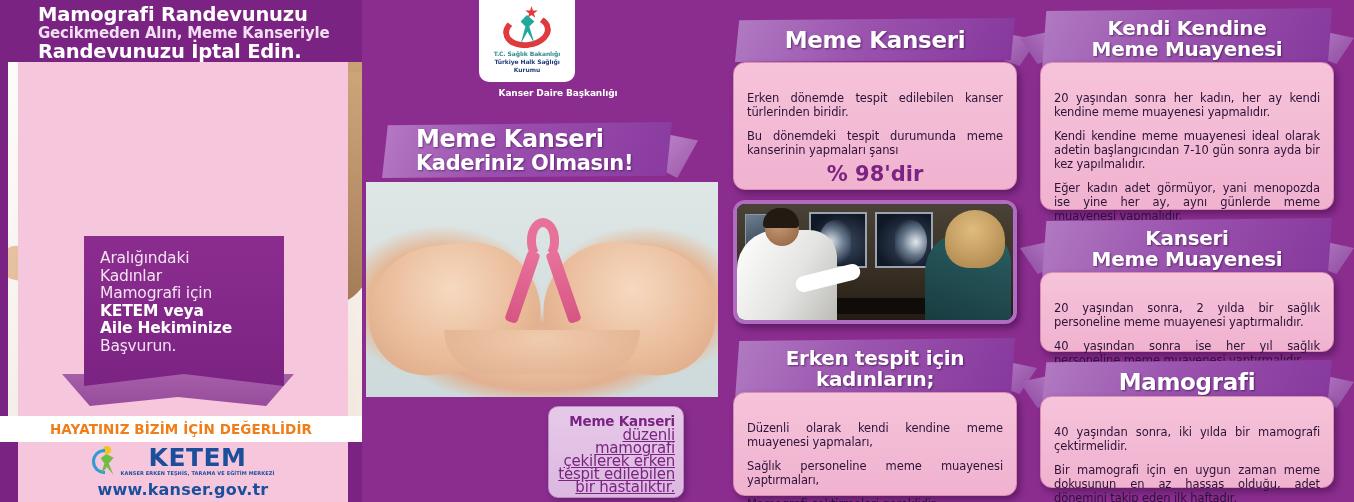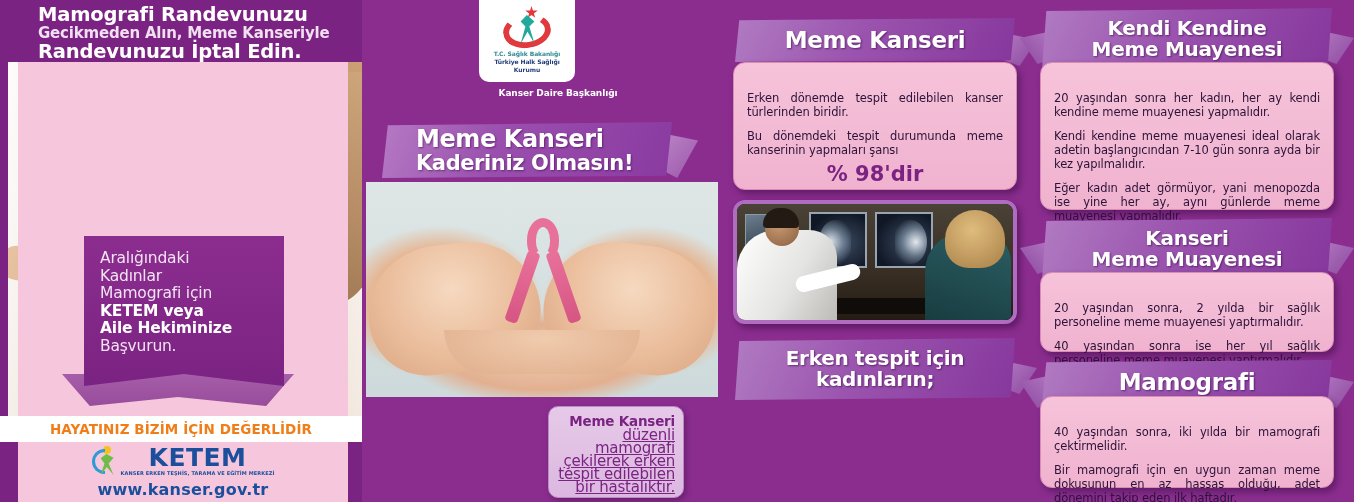--- a/index.html
+++ b/index.html
@@ -550,20 +550,25 @@
   </div>
 
   <div class="ribbon-head" style="left:735px; top:338px; width:280px; height:62px;">
     <div class="wing-r" style="top:20px;"></div>
     <div class="plate" style="height:62px;">
       <div class="rt">Erken tespit için</div>
       <div class="rt">kadınların;</div>
     </div>
   </div>
 
+  <div class="card" style="left:733px; top:392px; width:284px; height:104px;">
+    <p>Düzenli olarak kendi kendine meme muayenesi yapmaları,</p>
+    <p>Sağlık personeline meme muayenesi yaptırmaları,</p>
+    <p>Mamografi çektirmeleri gereklidir.</p>
+  </div>
 
   <div class="ribbon-head" style="left:1042px; top:8px; width:290px; height:62px;">
     <div class="wing-l" style="top:20px;"></div>
     <div class="wing-r" style="top:20px;"></div>
     <div class="plate" style="height:62px;">
       <div class="rt">Kendi Kendine</div>
       <div class="rt">Meme Muayenesi</div>
     </div>
   </div>
 

